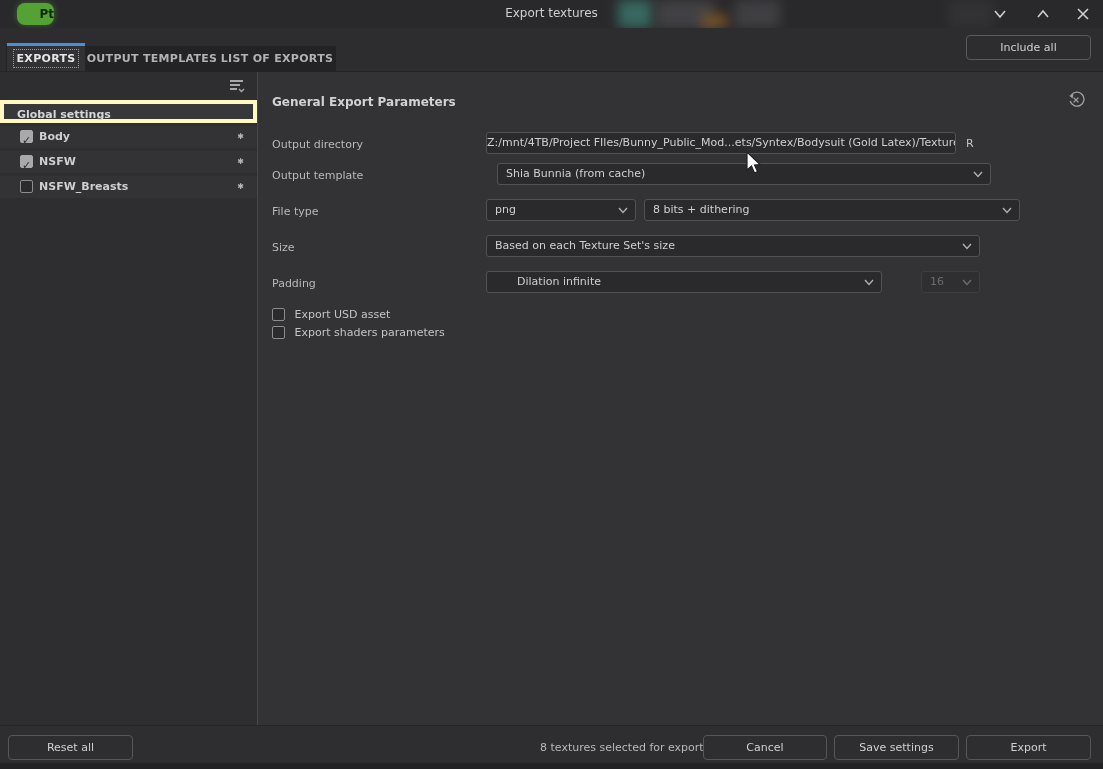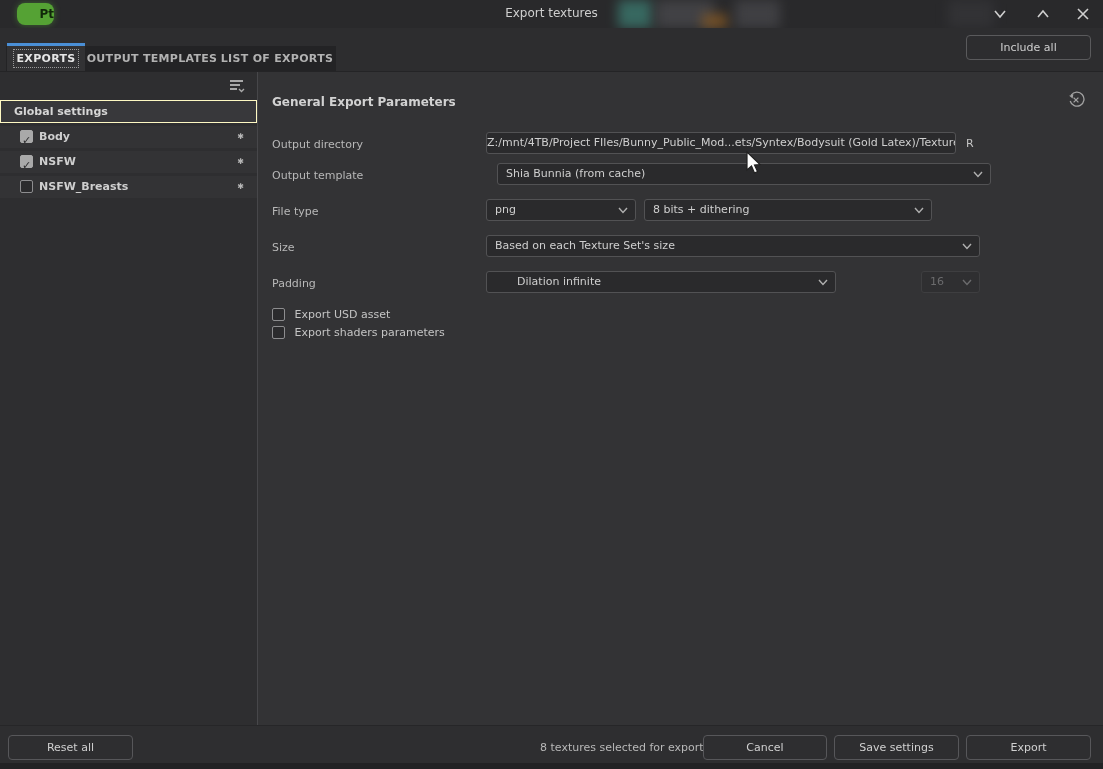--- a/index.html
+++ b/index.html
@@ -28,21 +28,21 @@
   .tab-accent { position:absolute; left:7px; top:43px; width:78px; height:3px; background:#4a8fd6; }
   .divider-h { position:absolute; left:0; top:71px; width:1103px; height:1px; background:#242426; }
   .include-all { position:absolute; left:966px; top:35px; width:125px; height:25px; background:#2d2d2f;
     border:1px solid #5a5a5c; border-radius:4px; color:#cfcfcf; text-align:center; line-height:23px; }
 
   
   .sidebar { position:absolute; left:0; top:72px; width:258px; height:653px; background:#2e2e30; }
   .divider-v { position:absolute; left:257px; top:72px; width:1px; height:653px; background:#47474a; }
   .filter-icon { position:absolute; right:12px; top:6px; width:18px; height:16px; }
   .sel-row { position:absolute; left:0px; top:28px; width:257px; height:23px; background:#38383b;
-    border:1px solid #fef9c3; line-height:21px; font-weight:bold; color:#d6d6d6; padding-left:13px; }
+    border:4px solid #fef9c3; line-height:21px; font-weight:bold; color:#d6d6d6; padding-left:13px; }
   .ts-row { position:absolute; left:0; width:257px; height:22px; background:#333335; line-height:22px; }
   .ts-row .cb { position:absolute; left:20px; top:4px; }
   .ts-row .ts-label { position:absolute; left:39px; font-weight:bold; color:#cclose; color:#cfcfcf; }
   .ts-row .dot { position:absolute; right:13px; top:0; color:#b5b5b5; font-size:8px; line-height:22px; }
 
   .cb { width:13px; height:13px; border-radius:2px; display:inline-block; position:relative; }
   .cb.checked { background:#a9a9a9; border:1px solid #a9a9a9; }
   .cb.checked::after { content:"✓"; position:absolute; left:1px; top:-1px; color:#2d2d2f; font-size:11px; font-weight:bold; }
   .cb.unchecked { background:#2b2b2d; border:1px solid #8d8d8f; }
 
@@ -170,37 +170,37 @@
       </svg>
   </div>
 
   <div class="f-label" style="top:133px;">File type</div>
   <div class="select" style="left:228px;top:127px;width:150px;">
     <span>png</span>
     <svg class="chev" viewBox="0 0 10 7">
         <polyline points="1,1 5,5.5 9,1" fill="none" stroke="#b0b0b0" stroke-width="1.4"></polyline>
       </svg>
   </div>
-  <div class="select" style="left:386px;top:127px;width:288px;">
+  <div class="select" style="left:386px;top:127px;width:376px;">
     <span>8 bits + dithering</span>
     <svg class="chev" viewBox="0 0 10 7">
         <polyline points="1,1 5,5.5 9,1" fill="none" stroke="#b0b0b0" stroke-width="1.4"></polyline>
       </svg>
   </div>
 
   <div class="f-label" style="top:169px;">Size</div>
   <div class="select" style="left:228px;top:163px;width:494px;">
     <span>Based on each Texture Set's size</span>
     <svg class="chev" viewBox="0 0 10 7">
         <polyline points="1,1 5,5.5 9,1" fill="none" stroke="#b0b0b0" stroke-width="1.4"></polyline>
       </svg>
   </div>
 
   <div class="f-label" style="top:205px;">Padding</div>
-  <div class="select" style="left:228px;top:199px;width:350px;padding-left:30px;">
+  <div class="select" style="left:228px;top:199px;width:396px;padding-left:30px;">
     <span>Dilation infinite</span>
     <svg class="chev" viewBox="0 0 10 7">
         <polyline points="1,1 5,5.5 9,1" fill="none" stroke="#b0b0b0" stroke-width="1.4"></polyline>
       </svg>
   </div>
   <div class="select disabled" style="left:663px;top:199px;width:59px;">
     <span>16</span>
     <svg class="chev" viewBox="0 0 10 7">
         <polyline points="1,1 5,5.5 9,1" fill="none" stroke="#6b6b6d" stroke-width="1.4"></polyline>
       </svg>

